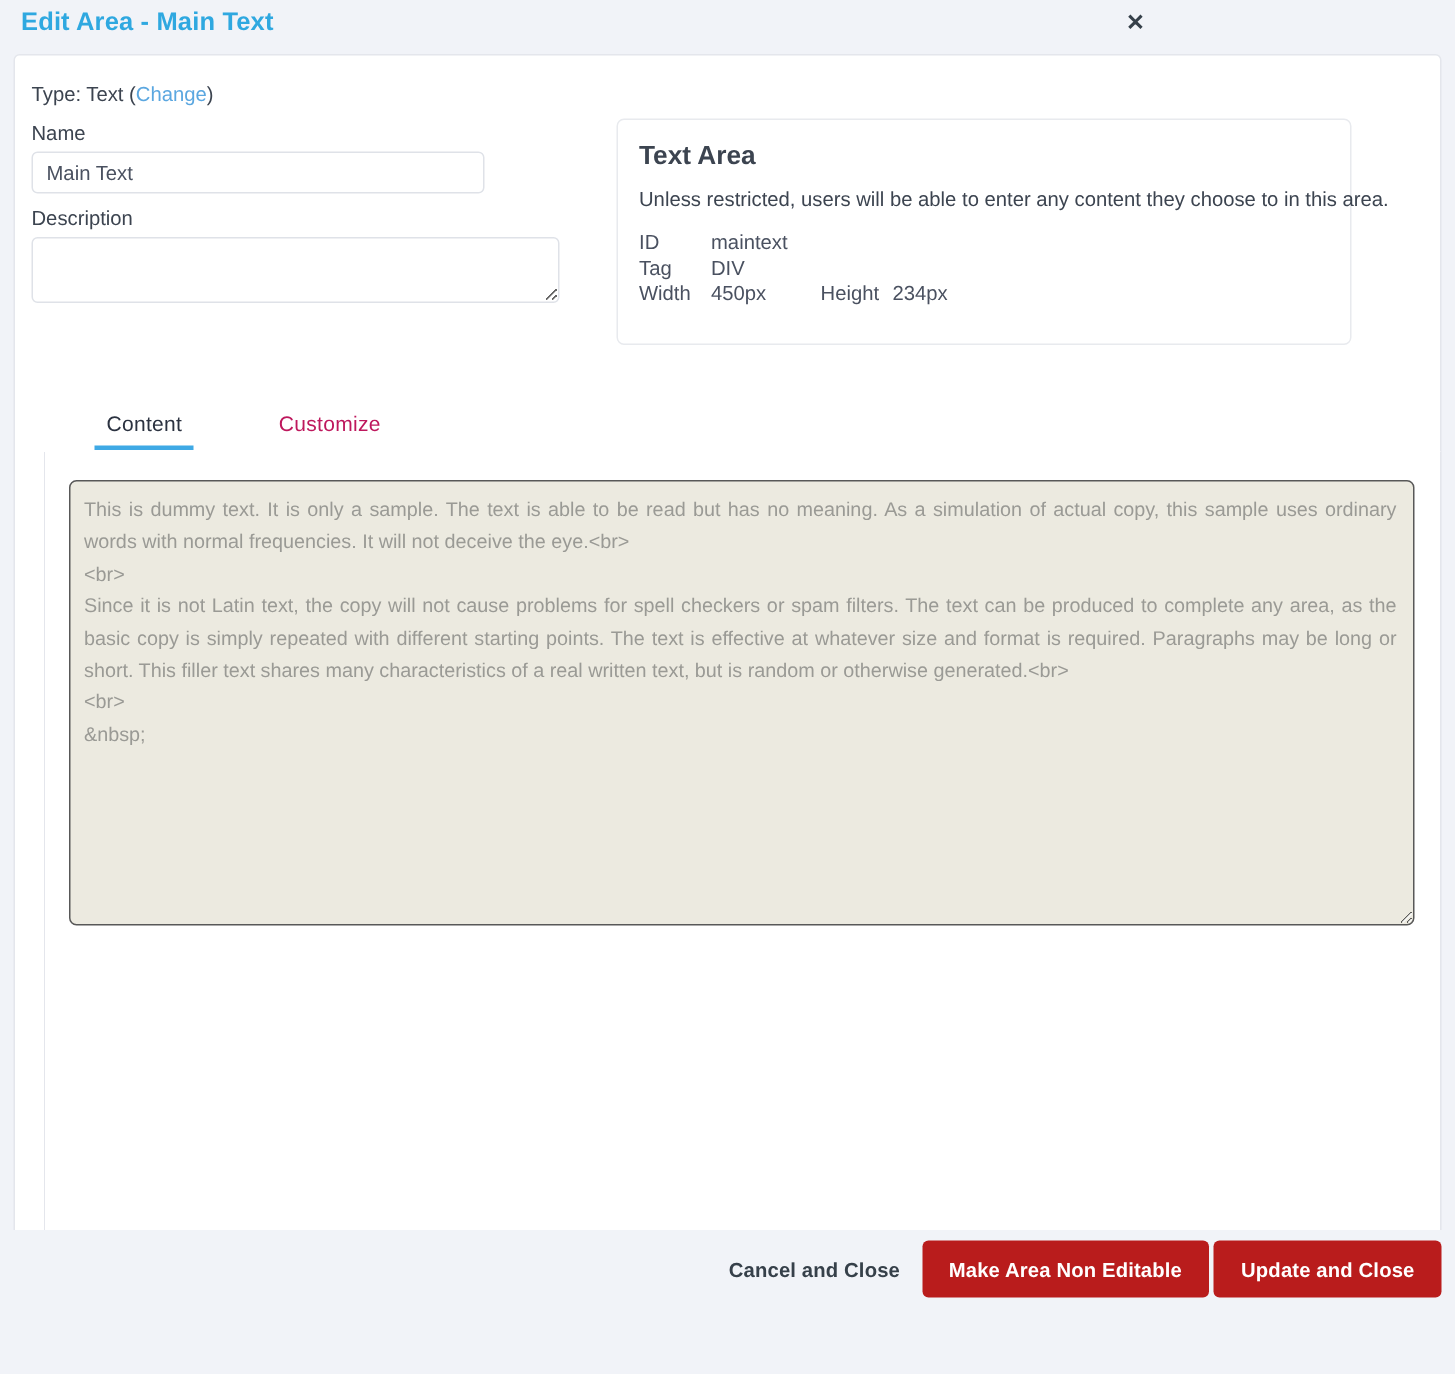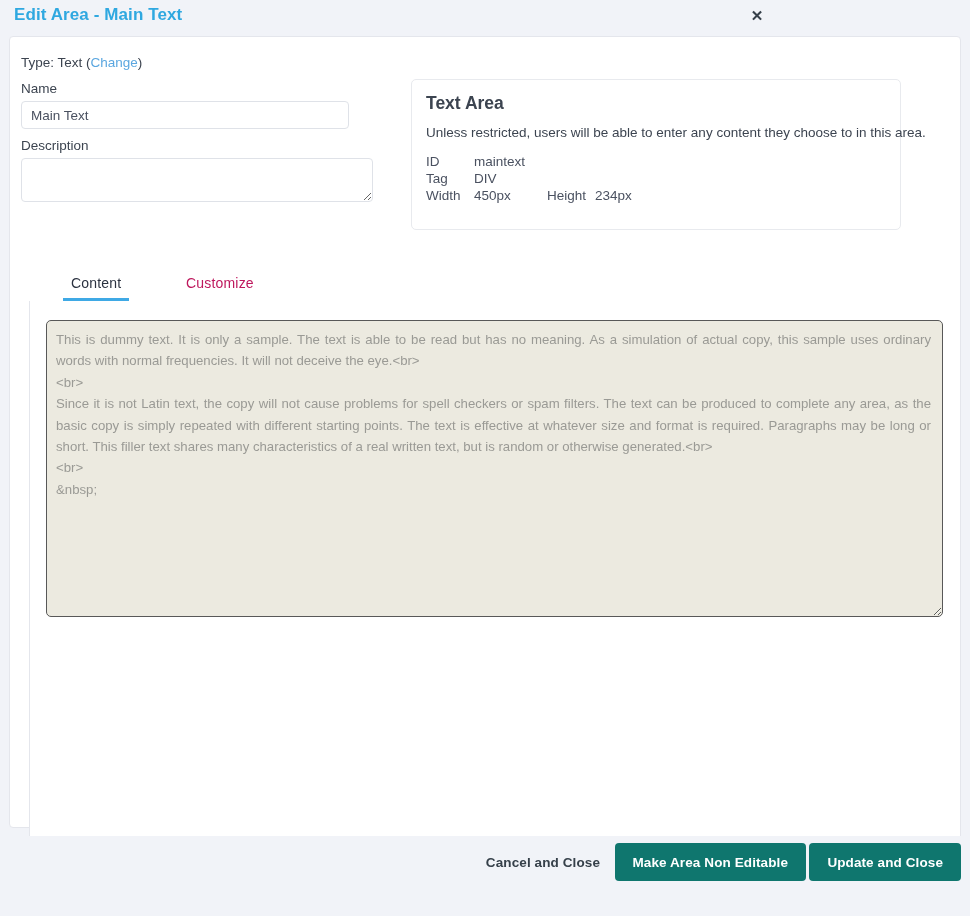--- a/index.html
+++ b/index.html
@@ -74,21 +74,21 @@
     font-size: 13.5px;
     color: #3c4450;
     white-space: nowrap;
   }
   .lbl-name  { position: absolute; left: 11px; top: 44px; }
   .lbl-desc  { position: absolute; left: 11px; top: 101px; }
 
   .text-input {
     position: absolute;
     left: 11px; top: 64px;
-    width: 328px; height: 28px;
+    width: 302px; height: 28px;
     border: 1px solid #dfe2e8;
     border-radius: 4px;
     padding: 3px 9px;
     font-size: 13.5px;
     font-family: "Liberation Sans", sans-serif;
     color: #4a5160;
     background: #fff;
     outline: none;
   }
   .desc-input {
@@ -190,42 +190,42 @@
     resize: both;
     outline: none;
     overflow: hidden;
     white-space: pre-wrap;
   }
 
   
   .modal-footer {
     position: absolute;
     left: 0; bottom: 0;
-    width: 970px; height: 80px;
+    width: 970px; height: 96px;
     background: #f1f3f8;
     margin-top: 19px;
   }
   .btn-link {
     position: absolute;
     right: 364px; top: 18px;
     font-size: 13.5px;
     font-weight: bold;
     color: #36404a;
     background: none;
     border: none;
     cursor: pointer;
     font-family: "Liberation Sans", sans-serif;
     letter-spacing: 0.1px;
     white-space: nowrap;
   }
   .btn-primary {
     position: absolute;
     top: 7px;
     height: 38px;
-    background: #0f766e;
+    background: #b91c1c;
     color: #ffffff;
     border: none;
     border-radius: 4px;
     font-size: 13.5px;
     font-weight: bold;
     font-family: "Liberation Sans", sans-serif;
     cursor: pointer;
     padding: 0 18px;
     letter-spacing: 0.1px;
     white-space: nowrap;

